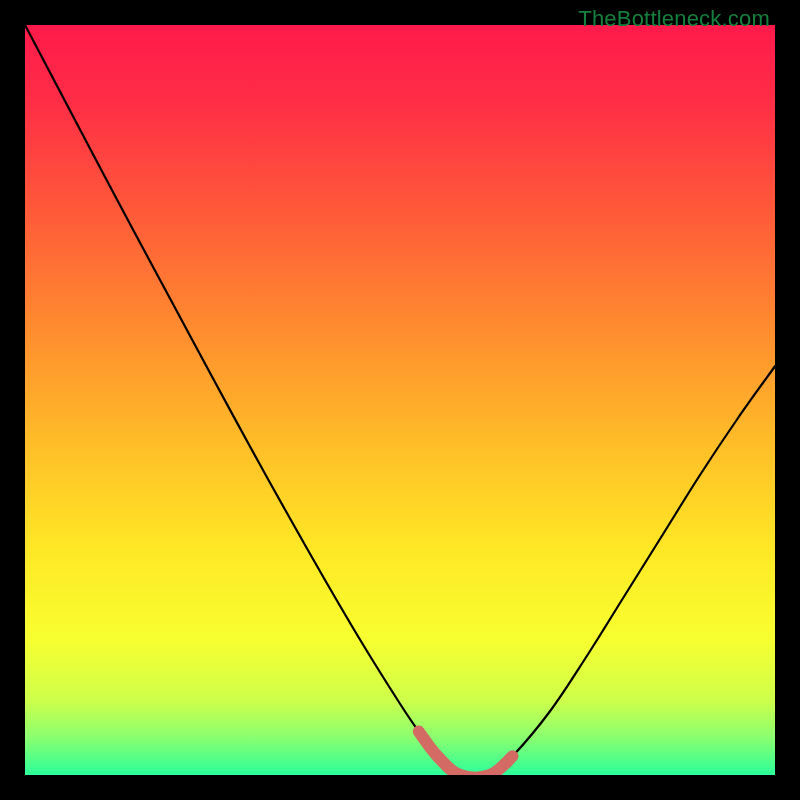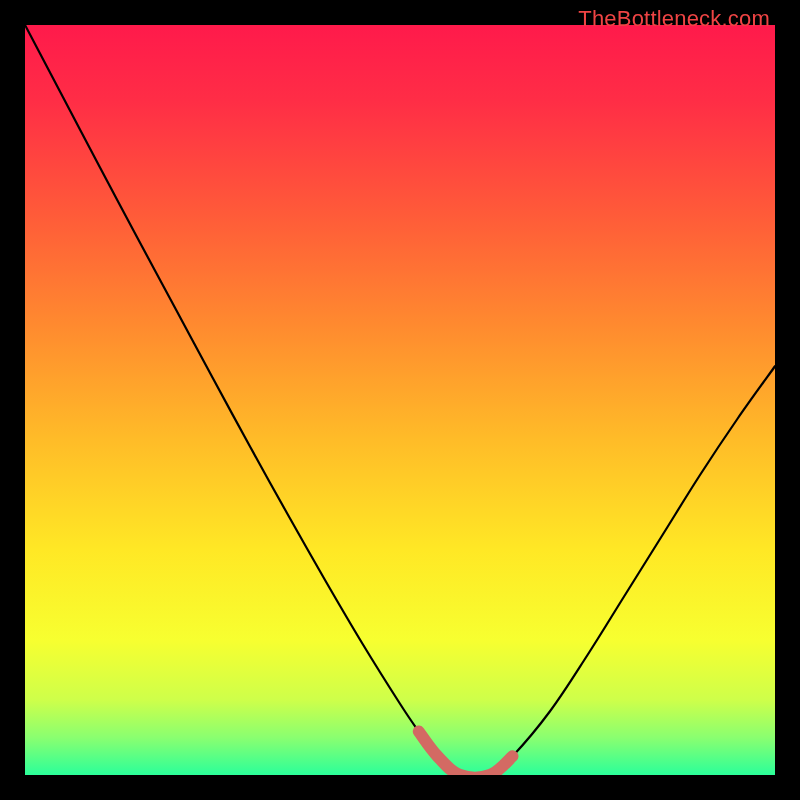--- a/index.html
+++ b/index.html
@@ -31,21 +31,21 @@
     width: 100%;
     height: 100%;
   }
   .watermark {
     position: absolute;
     top: 6px;
     right: 30px;
     font-family: Arial, Helvetica, sans-serif;
     font-size: 22px;
     font-weight: 500;
-    color: #ef4444;
+    color: #15803d;
     letter-spacing: 0.2px;
     user-select: none;
   }
   svg.curve {
     position: absolute;
     left: 0;
     top: 0;
     width: 100%;
     height: 100%;
   }

